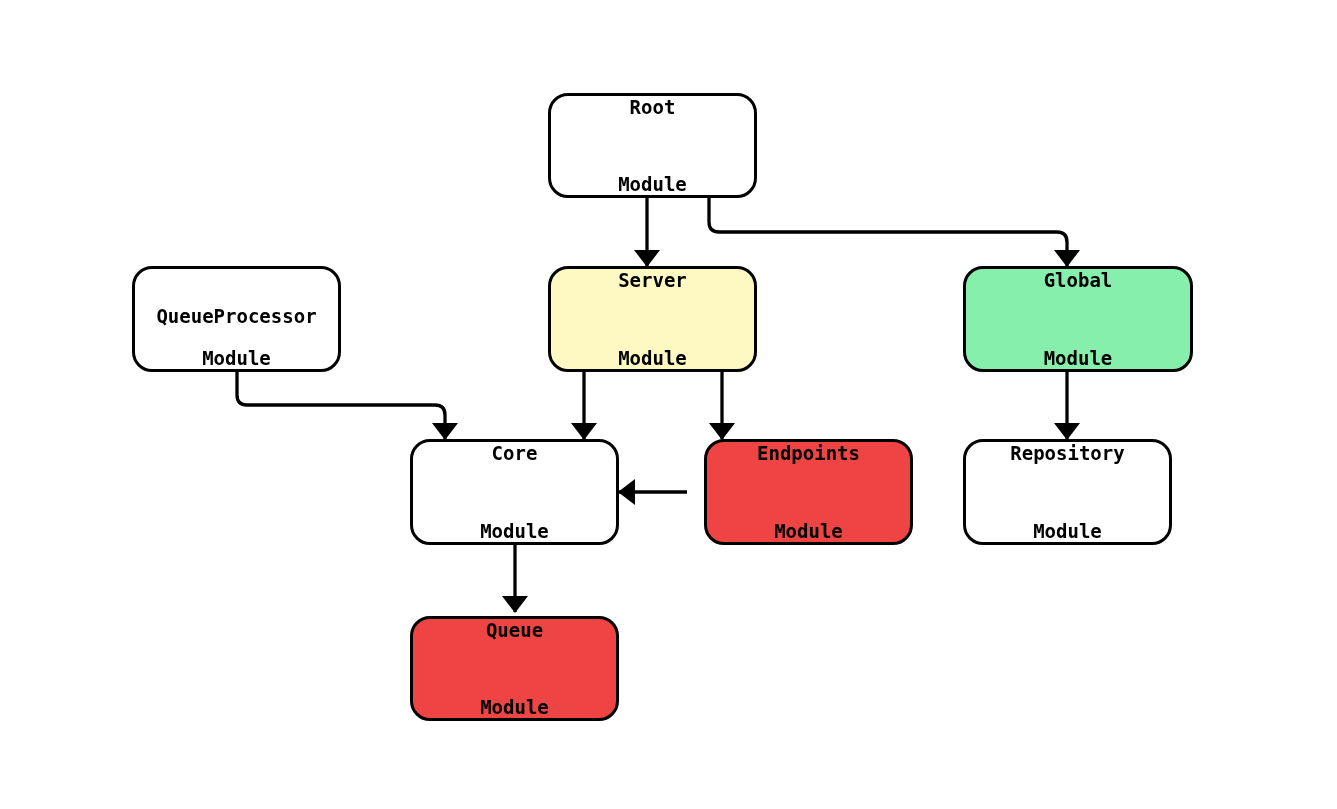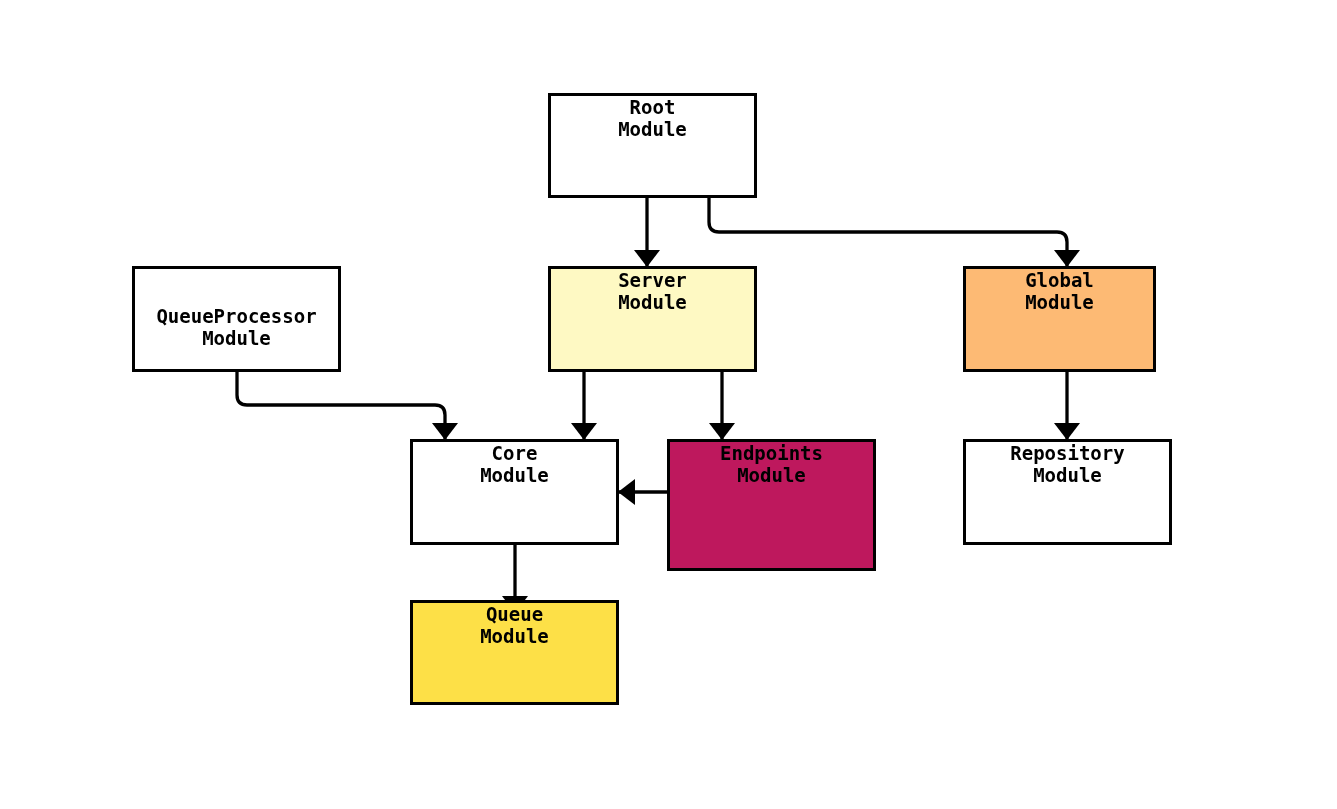--- a/index.html
+++ b/index.html
@@ -21,25 +21,25 @@
     top: 0;
     width: 100%;
     height: 100%;
     display: block;
   }
   .node {
     position: absolute;
     box-sizing: border-box;
     background: #ffffff;
     border: 3.3px solid #000000;
-    border-radius: 0;
+    border-radius: 20px;
     display: flex;
     flex-direction: column;
     align-items: center;
-    justify-content: flex-start;
+    justify-content: space-between;
     text-align: center;
   }
   .node .label-line {
     display: block;
     font-family: "DejaVu Sans Mono", monospace;
     font-weight: 700;
     font-size: 19px;
     line-height: 22px;
     color: #000000;
     white-space: pre;
@@ -76,34 +76,34 @@
         <span class="label-line" style="color: rgb(0, 0, 0);">Module</span>
       </div>
       <div class="node" style="left: 132px; top: 266px; width: 209px; height: 106px; border-color: rgb(0, 0, 0); background: rgb(255, 255, 255);">
         <span class="label-line" style="color: rgb(0, 0, 0); margin-top: 36px;">QueueProcessor</span>
         <span class="label-line" style="color: rgb(0, 0, 0);">Module</span>
       </div>
       <div class="node" style="left: 548px; top: 266px; width: 209px; height: 106px; border-color: rgb(0, 0, 0); background: #fef9c3;">
         <span class="label-line" style="color: rgb(0, 0, 0);">Server</span>
         <span class="label-line" style="color: rgb(0, 0, 0);">Module</span>
       </div>
-      <div class="node" style="left: 963px; top: 266px; width: 193px; height: 106px; border-color: rgb(0, 0, 0); background: #fdba74;">
+      <div class="node" style="left: 963px; top: 266px; width: 230px; height: 106px; border-color: rgb(0, 0, 0); background: #86efac;">
         <span class="label-line" style="color: rgb(0, 0, 0);">Global</span>
         <span class="label-line" style="color: rgb(0, 0, 0);">Module</span>
       </div>
       <div class="node" style="left: 410px; top: 439px; width: 209px; height: 106px; border-color: rgb(0, 0, 0); background: rgb(255, 255, 255);">
         <span class="label-line" style="color: rgb(0, 0, 0);">Core</span>
         <span class="label-line" style="color: rgb(0, 0, 0);">Module</span>
       </div>
-      <div class="node" style="left: 667px; top: 439px; width: 209px; height: 132px; border-color: rgb(0, 0, 0); background: #be185d;">
+      <div class="node" style="left: 704px; top: 439px; width: 209px; height: 106px; border-color: rgb(0, 0, 0); background: #ef4444;">
         <span class="label-line" style="color: rgb(0, 0, 0);">Endpoints</span>
         <span class="label-line" style="color: rgb(0, 0, 0);">Module</span>
       </div>
       <div class="node" style="left: 963px; top: 439px; width: 209px; height: 106px; border-color: rgb(0, 0, 0); background: rgb(255, 255, 255);">
         <span class="label-line" style="color: rgb(0, 0, 0);">Repository</span>
         <span class="label-line" style="color: rgb(0, 0, 0);">Module</span>
       </div>
-      <div class="node" style="left: 410px; top: 600px; width: 209px; height: 105px; border-color: rgb(0, 0, 0); background: #fde047;">
+      <div class="node" style="left: 410px; top: 616px; width: 209px; height: 105px; border-color: rgb(0, 0, 0); background: #ef4444;">
         <span class="label-line" style="color: rgb(0, 0, 0);">Queue</span>
         <span class="label-line" style="color: rgb(0, 0, 0);">Module</span>
       </div>
     </div>
 </div>
 
 </body></html>

